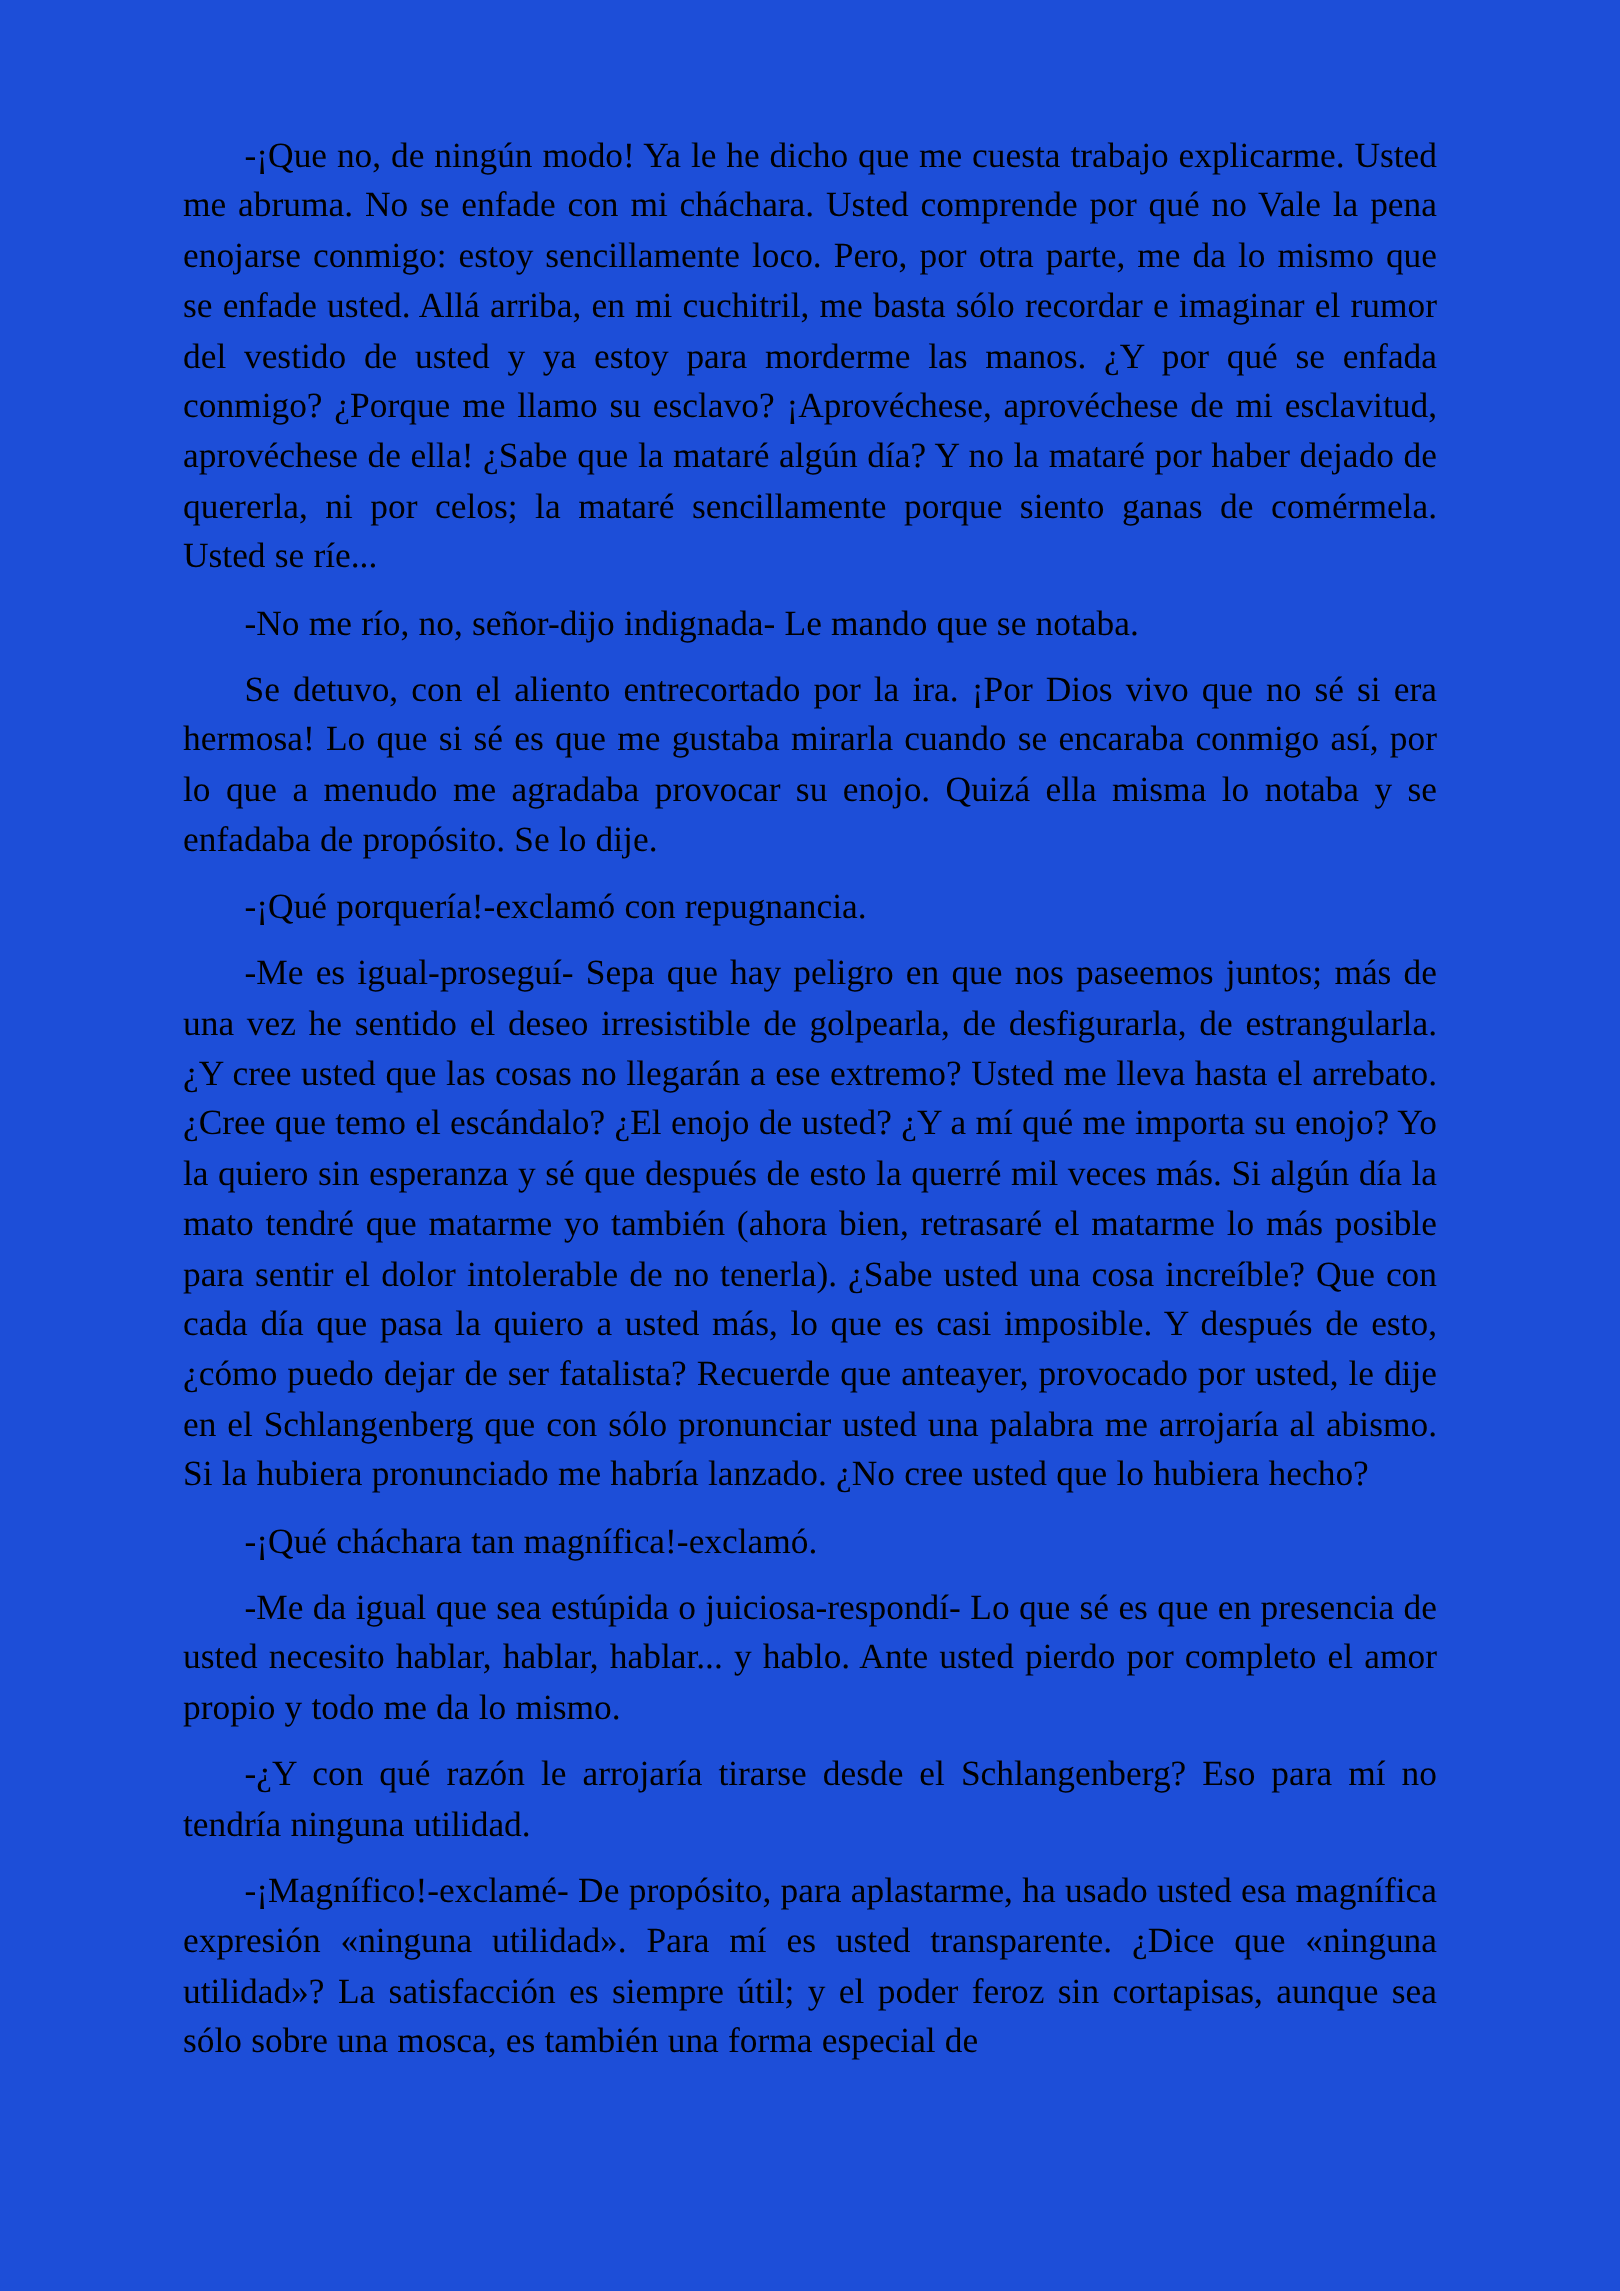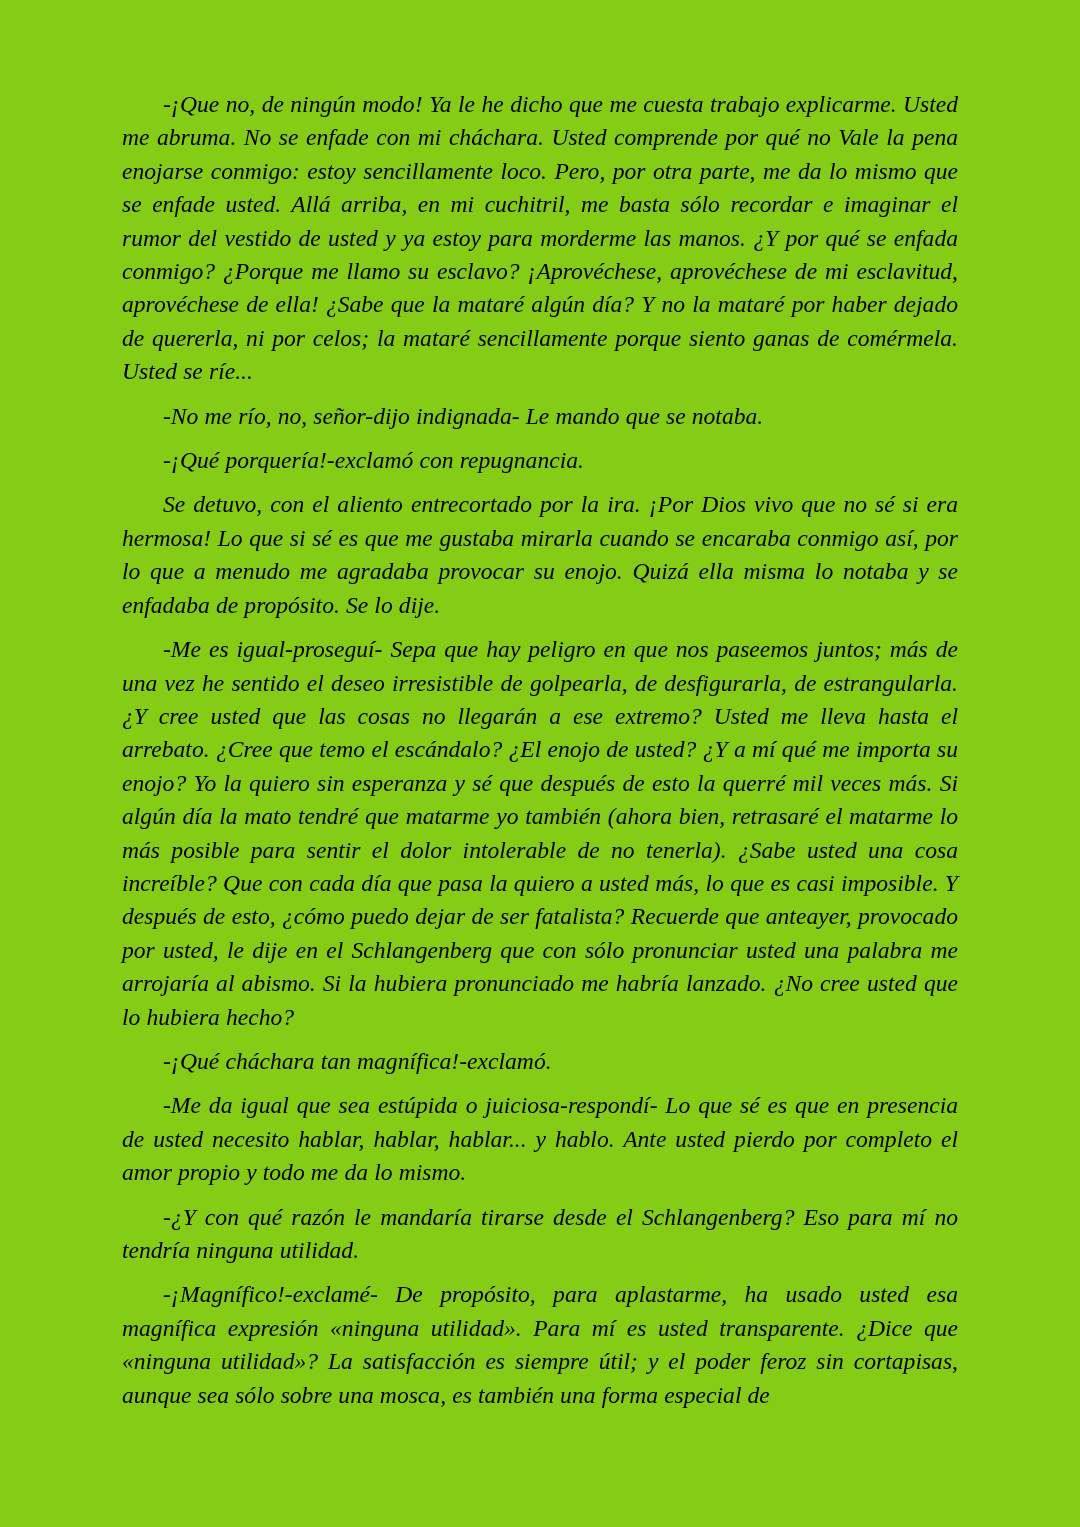--- a/index.html
+++ b/index.html
@@ -13,24 +13,23 @@
     background: #ffffff;
     font-family: "Liberation Serif", "DejaVu Serif", serif;
     color: #000000;
     -webkit-font-smoothing: antialiased;
   }
 
   .page {
     position: relative;
     width: 1080px;
     height: 1527px;
-    background: #84cc16;
+    background: #1d4ed8;
     box-sizing: border-box;
     overflow: hidden;
-    font-style: italic;
   }
 
   .text-column {
     position: absolute;
     left: 122px;
     top: 88px;
     width: 836px;
   }
 
   .para {
@@ -53,21 +52,21 @@
 
   
 </style>
 </head>
 <body>
 
 <div class="page">
   <div class="text-column">
     <p class="para">-¡Que no, de ningún modo! Ya le he dicho que me cuesta trabajo explicarme. Usted me abruma. No se enfade con mi cháchara. Usted comprende por qué no Vale la pena enojarse conmigo: estoy sencillamente loco. Pero, por otra parte, me da lo mismo que se enfade usted. Allá arriba, en mi cuchitril, me basta sólo recordar e imaginar el rumor del vestido de usted y ya estoy para morderme las manos. ¿Y por qué se enfada conmigo? ¿Porque me llamo su esclavo? ¡Aprovéchese, aprovéchese de mi esclavitud, aprovéchese de ella! ¿Sabe que la mataré algún día? Y no la mataré por haber dejado de quererla, ni por celos; la mataré sencillamente porque siento ganas de comérmela. Usted se ríe...</p>
     <p class="para">-No me río, no, señor-dijo indignada- Le mando que se notaba.</p>
+    <p class="para">Se detuvo, con el aliento entrecortado por la ira. ¡Por Dios vivo que no sé si era hermosa! Lo que si sé es que me gustaba mirarla cuando se encaraba conmigo así, por lo que a menudo me agradaba provocar su enojo. Quizá ella misma lo notaba y se enfadaba de propósito. Se lo dije.</p>
     <p class="para">-¡Qué porquería!-exclamó con repugnancia.</p>
-    <p class="para">Se detuvo, con el aliento entrecortado por la ira. ¡Por Dios vivo que no sé si era hermosa! Lo que si sé es que me gustaba mirarla cuando se encaraba conmigo así, por lo que a menudo me agradaba provocar su enojo. Quizá ella misma lo notaba y se enfadaba de propósito. Se lo dije.</p>
     <p class="para">-Me es igual-proseguí- Sepa que hay peligro en que nos paseemos juntos; más de una vez he sentido el deseo irresistible de golpearla, de desfigurarla, de estrangularla. ¿Y cree usted que las cosas no llegarán a ese extremo? Usted me lleva hasta el arrebato. ¿Cree que temo el escándalo? ¿El enojo de usted? ¿Y a mí qué me importa su enojo? Yo la quiero sin esperanza y sé que después de esto la querré mil veces más. Si algún día la mato tendré que matarme yo también (ahora bien, retrasaré el matarme lo más posible para sentir el dolor intolerable de no tenerla). ¿Sabe usted una cosa increíble? Que con cada día que pasa la quiero a usted más, lo que es casi imposible. Y después de esto, ¿cómo puedo dejar de ser fatalista? Recuerde que anteayer, provocado por usted, le dije en el Schlangenberg que con sólo pronunciar usted una palabra me arrojaría al abismo. Si la hubiera pronunciado me habría lanzado. ¿No cree usted que lo hubiera hecho?</p>
     <p class="para">-¡Qué cháchara tan magnífica!-exclamó.</p>
     <p class="para">-Me da igual que sea estúpida o juiciosa-respondí- Lo que sé es que en presencia de usted necesito hablar, hablar, hablar... y hablo. Ante usted pierdo por completo el amor propio y todo me da lo mismo.</p>
-    <p class="para">-¿Y con qué razón le mandaría tirarse desde el Schlangenberg? Eso para mí no tendría ninguna utilidad.</p>
+    <p class="para">-¿Y con qué razón le arrojaría tirarse desde el Schlangenberg? Eso para mí no tendría ninguna utilidad.</p>
     <p class="para">-¡Magnífico!-exclamé- De propósito, para aplastarme, ha usado usted esa magnífica expresión «ninguna utilidad». Para mí es usted transparente. ¿Dice que «ninguna utilidad»? La satisfacción es siempre útil; y el poder feroz sin cortapisas, aunque sea sólo sobre una mosca, es también una forma especial de</p>
   </div>
 </div>
 
 </body></html>

